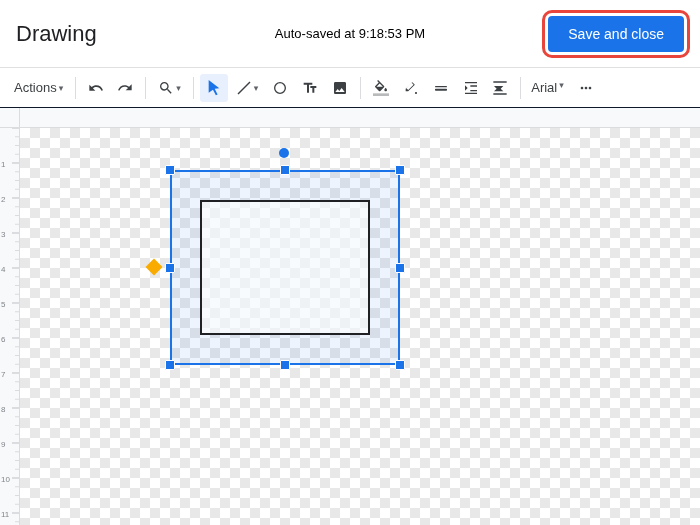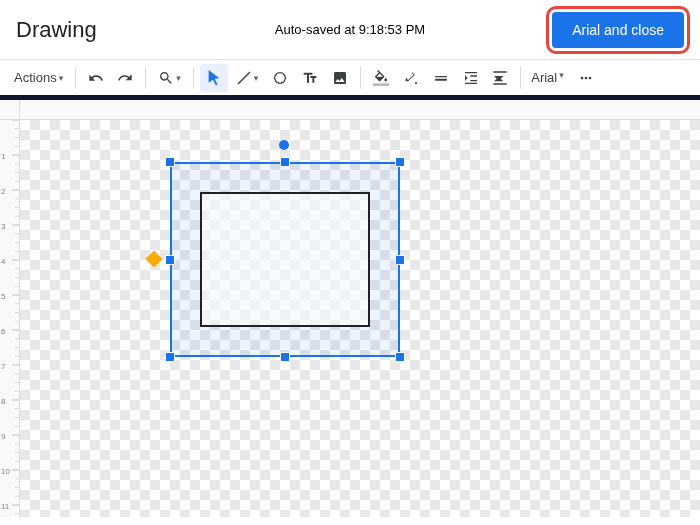--- a/index.html
+++ b/index.html
@@ -4,21 +4,21 @@
   <style>
     * { box-sizing: border-box; margin: 0; padding: 0; }
     body { font-family: Arial, sans-serif; background: #fff; width: 700px; height: 525px; overflow: hidden; }
 
     
     #header {
       display: flex;
       align-items: center;
       justify-content: space-between;
       padding: 0 16px;
-      height: 60px;
+      height: 68px;
       border-bottom: 1px solid #e0e0e0;
     }
     #title {
       font-size: 22px;
       font-weight: 400;
       color: #202124;
     }
     #autosave {
       font-size: 13px;
       color: #000000;
@@ -38,21 +38,21 @@
       outline: 3px solid #e8453c;
       outline-offset: 3px;
     }
 
     
     #toolbar {
       display: flex;
       align-items: center;
       padding: 0 8px;
       height: 40px;
-      border-bottom: 5px solid #0f172a;
+      border-bottom: 1px solid #0f172a;
       gap: 2px;
     }
     .toolbar-group {
       display: flex;
       align-items: center;
       gap: 1px;
     }
     .toolbar-sep {
       width: 1px;
       height: 22px;
@@ -205,21 +205,21 @@
       transform: rotate(45deg);
       z-index: 20;
     }
   </style>
 </head>
 <body>
 
 <div id="header" style="position:relative;">
   <span id="title">Drawing</span>
   <span id="autosave">Auto-saved at 9:18:53 PM</span>
-  <button id="save-close-btn">Arial and close</button>
+  <button id="save-close-btn">Save and close</button>
 </div>
 
 <div id="toolbar">
 
   <div class="toolbar-group">
     <button class="tb-btn">
       <span>Actions</span>
       <span class="dropdown-arrow">▾</span>
     </button>
   </div>

